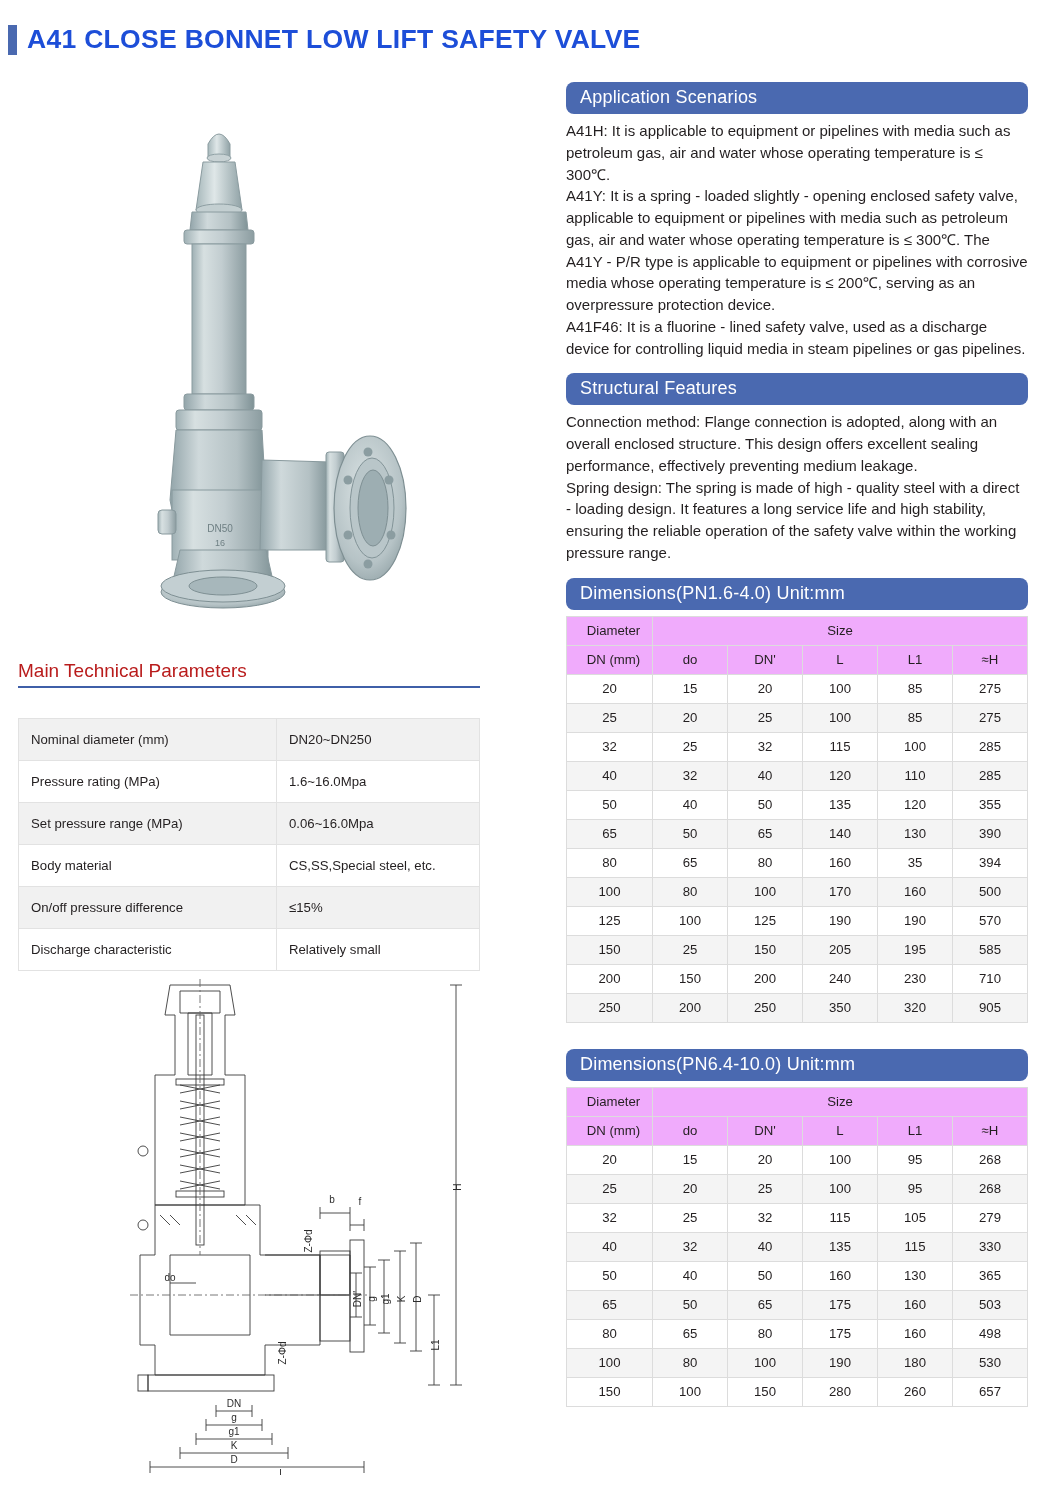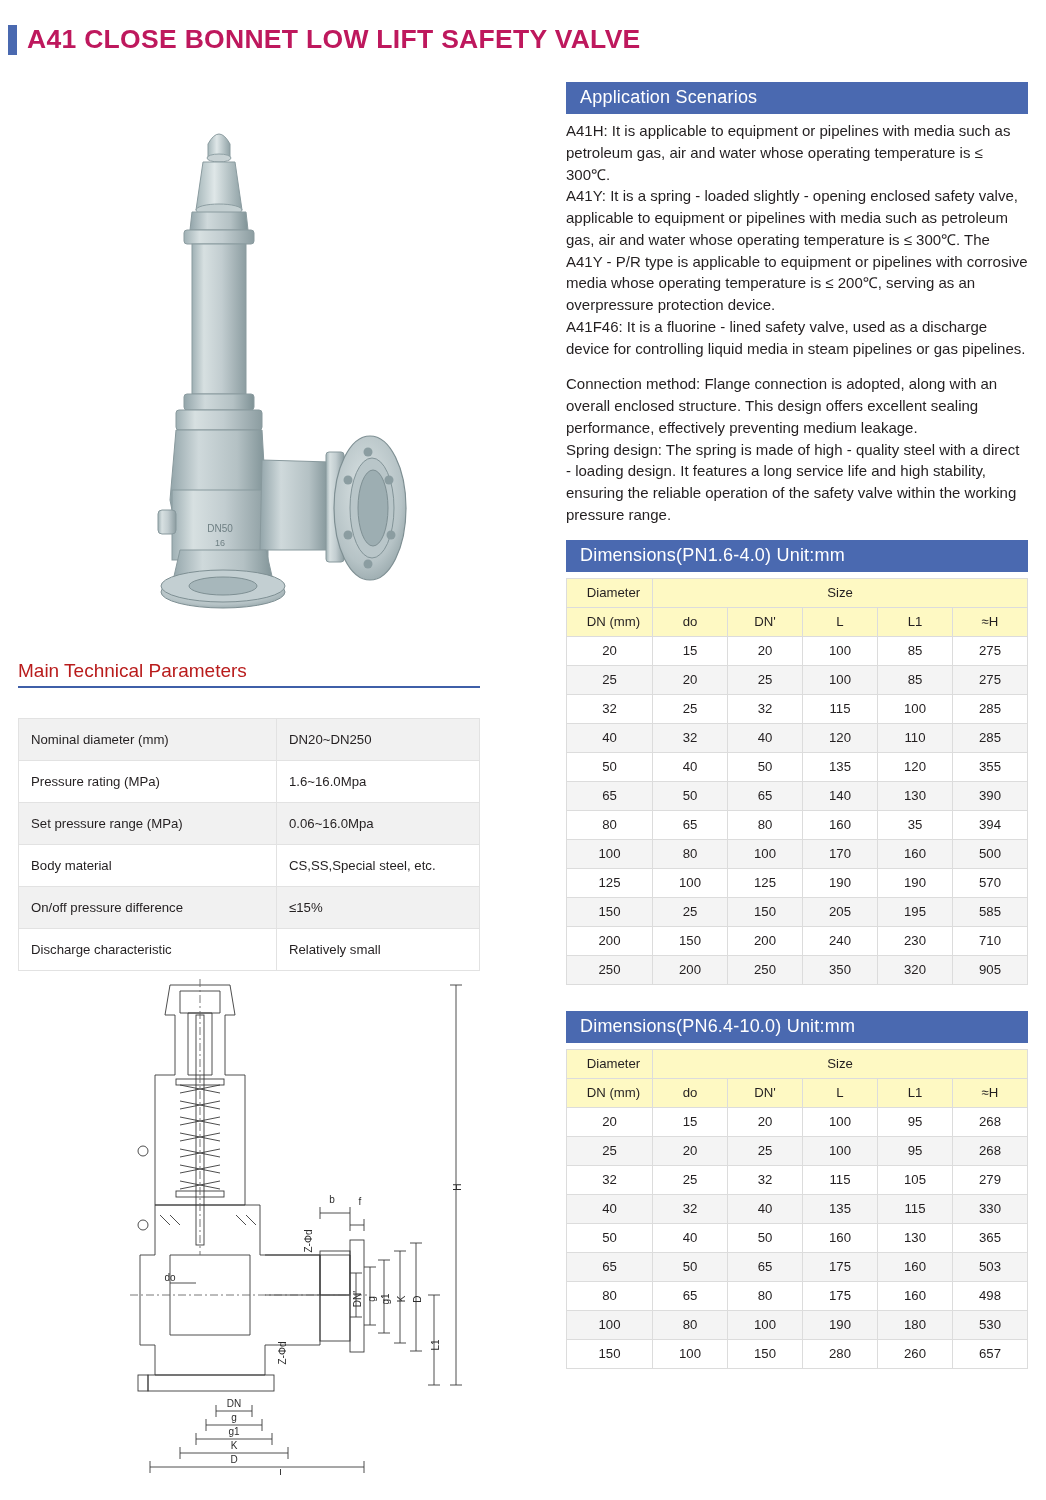--- a/index.html
+++ b/index.html
@@ -27,21 +27,21 @@
   }
   .title-bar {
     width: 9px;
     height: 30px;
     background: #4a69b0;
     display: inline-block;
   }
   .title-text {
     font-size: 26.5px;
     letter-spacing: 0.3px;
-    color: #be185d;
+    color: #1d4ed8;
     font-weight: bold;
   }
 
   
   .photo-area {
     position: absolute;
     left: 20px;
     top: 70px;
     width: 520px;
     height: 560px;
@@ -97,20 +97,21 @@
     top: 82px;
     width: 462px;
   }
   .sec-head {
     background: #4a69b0;
     color: #ffffff;
     font-size: 18px;
     padding: 5px 14px 6px 14px;
     margin: 0 0 6px 0;
     letter-spacing: 0.2px;
+    border-radius: 8px;
   }
   .sec-body {
     font-size: 15px;
     line-height: 1.45;
     color: #231f20;
     margin-bottom: 14px;
     white-space: pre-line;
   }
 
   
@@ -121,21 +122,21 @@
     font-size: 13.2px;
     margin-top: 6px;
   }
   table.dim th, table.dim td {
     border: 1px solid #dcdcdc;
     text-align: center;
     padding: 5px 2px;
     height: 29px;
     font-weight: normal;
   }
-  table.dim thead th { background: #fef9c3; }
+  table.dim thead th { background: #f0abfc; }
   table.dim tbody tr:nth-child(odd) td { background: #ffffff; }
   table.dim tbody tr:nth-child(even) td { background: #f4f4f4; }
   table.dim td.first, table.dim th.first { width: 86px; }
 
   .hdr-diam { text-align: left; padding-left: 10px !important; }
   .hdr-dn  { text-align: left; padding-left: 10px !important; }
 </style>
 </head>
 <body>
 
@@ -323,20 +324,21 @@
   </svg>
 </div>
 
 <div class="right-col">
 
   <div class="sec-head">Application Scenarios</div>
   <div class="sec-body">A41H: It is applicable to equipment or pipelines with media such as petroleum gas, air and water whose operating temperature is ≤ 300℃.
 A41Y: It is a spring - loaded slightly - opening enclosed safety valve, applicable to equipment or pipelines with media such as petroleum gas, air and water whose operating temperature is ≤ 300℃. The A41Y - P/R type is applicable to equipment or pipelines with corrosive media whose operating temperature is ≤ 200℃, serving as an overpressure protection device.
 A41F46: It is a fluorine - lined safety valve, used as a discharge device for controlling liquid media in steam pipelines or gas pipelines.</div>
 
+  <div class="sec-head">Structural Features</div>
   <div class="sec-body">Connection method: Flange connection is adopted, along with an overall enclosed structure. This design offers excellent sealing performance, effectively preventing medium leakage.
 Spring design: The spring is made of high - quality steel with a direct - loading design. It features a long service life and high stability, ensuring the reliable operation of the safety valve within the working pressure range.</div>
 
   <div class="dim-block">
     <div class="sec-head">Dimensions(PN1.6-4.0) Unit:mm</div>
     <table class="dim">
       <thead>
         <tr>
           <th class="first hdr-diam">Diameter</th>
           <th colspan="5">Size</th>

